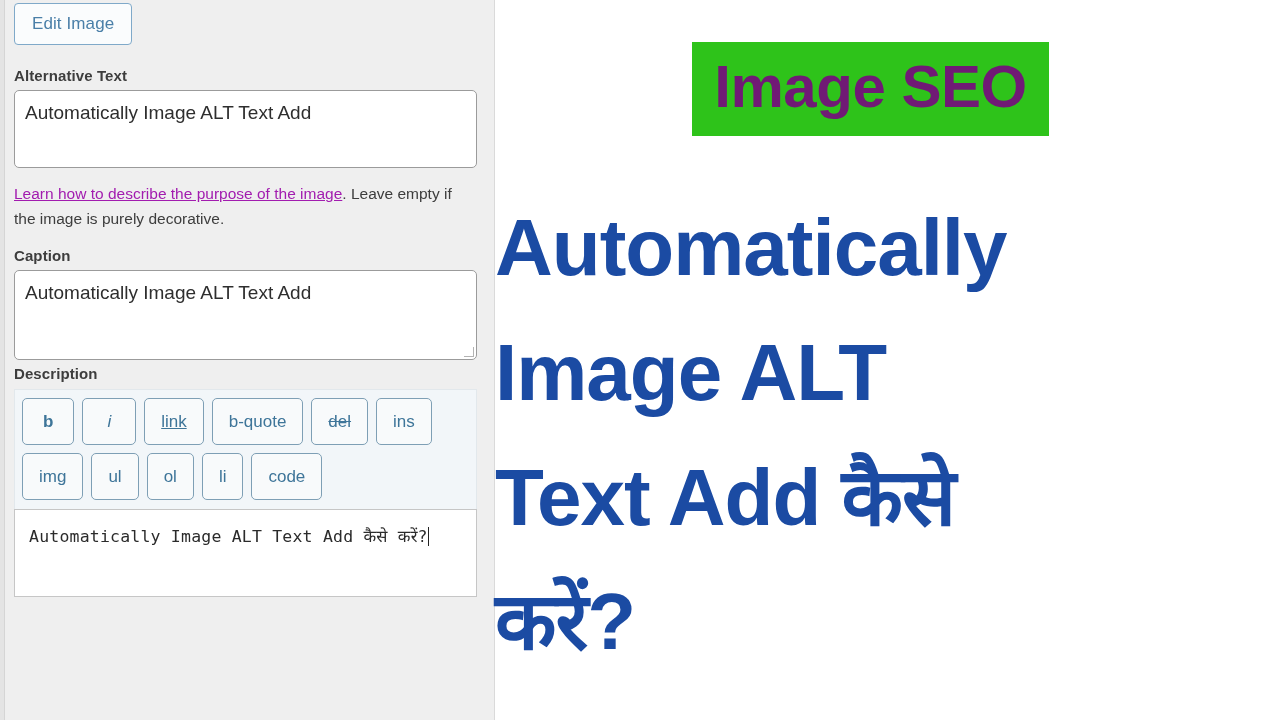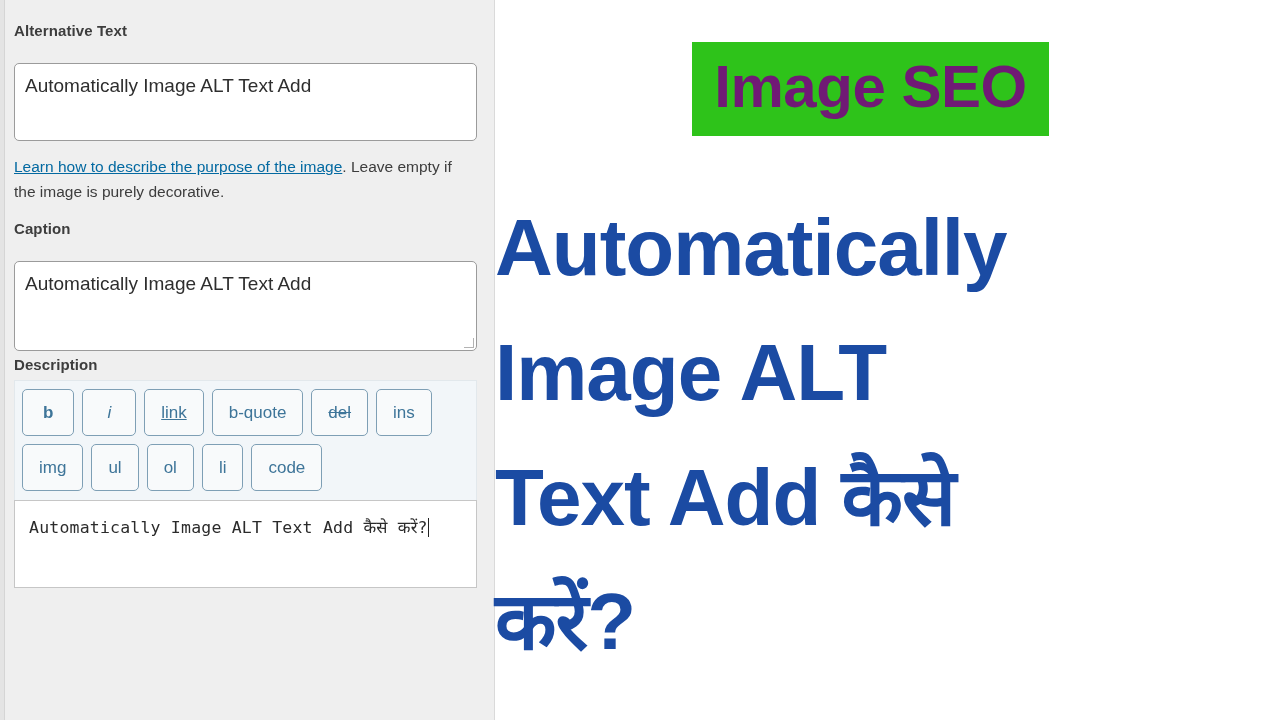--- a/index.html
+++ b/index.html
@@ -59,21 +59,21 @@
     font-size: 15px;
     font-weight: bold;
     color: #3d3d3d;
     letter-spacing: .1px;
   }
   .label-alt   { margin-top: 22px; }
   .label-cap   { margin-top: 16px; }
   .label-desc  { margin-top: 5px; }
 
   .text-box {
-    margin-top: 24px;
+    margin-top: 6px;
     width: 463px;
     background: #ffffff;
     border: 1px solid #9b9b9b;
     border-radius: 5px;
     padding: 11px 10px 0 10px;
     font-size: 19px;
     color: #2e2e2e;
     line-height: 1.2;
     position: relative;
   }
@@ -89,21 +89,21 @@
   }
 
   .help-text {
     margin-top: 13px;
     width: 445px;
     font-size: 15.5px;
     line-height: 1.62;
     color: #3d3d3d;
   }
   .help-link {
-    color: #0369a1;
+    color: #a21caf;
     text-decoration: underline;
   }
 
   
   .editor-toolbar {
     margin-top: 7px;
     width: 463px;
     background: #f2f6f9;
     border: 1px solid #e2e8ec;
     border-bottom: none;
@@ -191,20 +191,21 @@
 </head>
 <body>
 
 <div id="root">
 
   <div class="wp-panel">
     <div class="wp-edge-strip"></div>
 
     <div class="wp-inner">
 
+      <button class="edit-image-btn">Edit Image</button>
 
       <div class="field-label label-alt">Alternative Text</div>
 
       <div class="text-box alt-box">Automatically Image ALT Text Add</div>
 
       <div class="help-text">
         <a class="help-link" href="#">Learn how to describe the purpose of the image</a><span>. Leave empty if the image is purely decorative.</span>
       </div>
 
       <div class="field-label label-cap">Caption</div>

